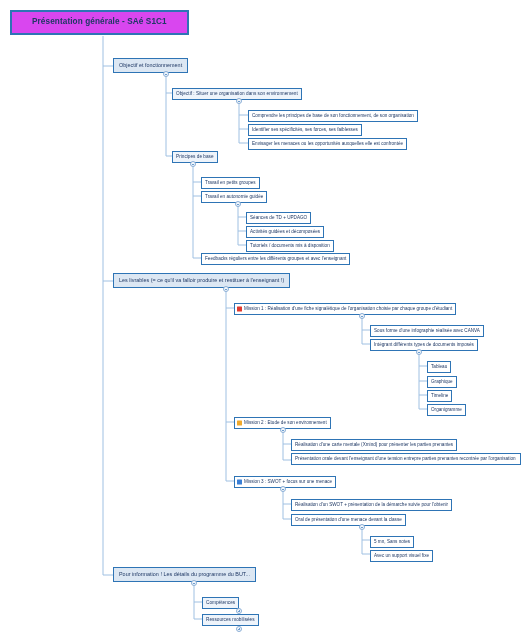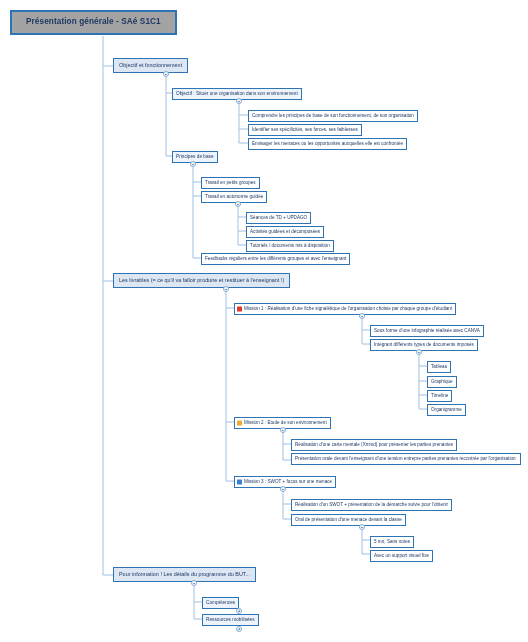--- a/index.html
+++ b/index.html
@@ -36,26 +36,26 @@
     font-size: 4.6px;
     line-height: 1.32;
     padding: 2px 3px;
     white-space: nowrap;
     letter-spacing: 0.02px;
   }
   .node.wrap {
     white-space: normal;
   }
   .node.root {
-    background: #a3a3a3;
+    background: #d946ef;
     border: 2px solid #2e74b5;
     color: #1f3864;
     font-size: 8.2px;
     font-weight: bold;
-    padding: 5px 14px;
+    padding: 5px 20px;
     letter-spacing: 0.1px;
   }
   .node.lvl1 {
     background: #dce7f3;
     border: 1px solid #2e74b5;
     font-size: 5.4px;
     padding: 3px 5px;
   }
   .node.lvl2 {
     background: #eef4fb;

